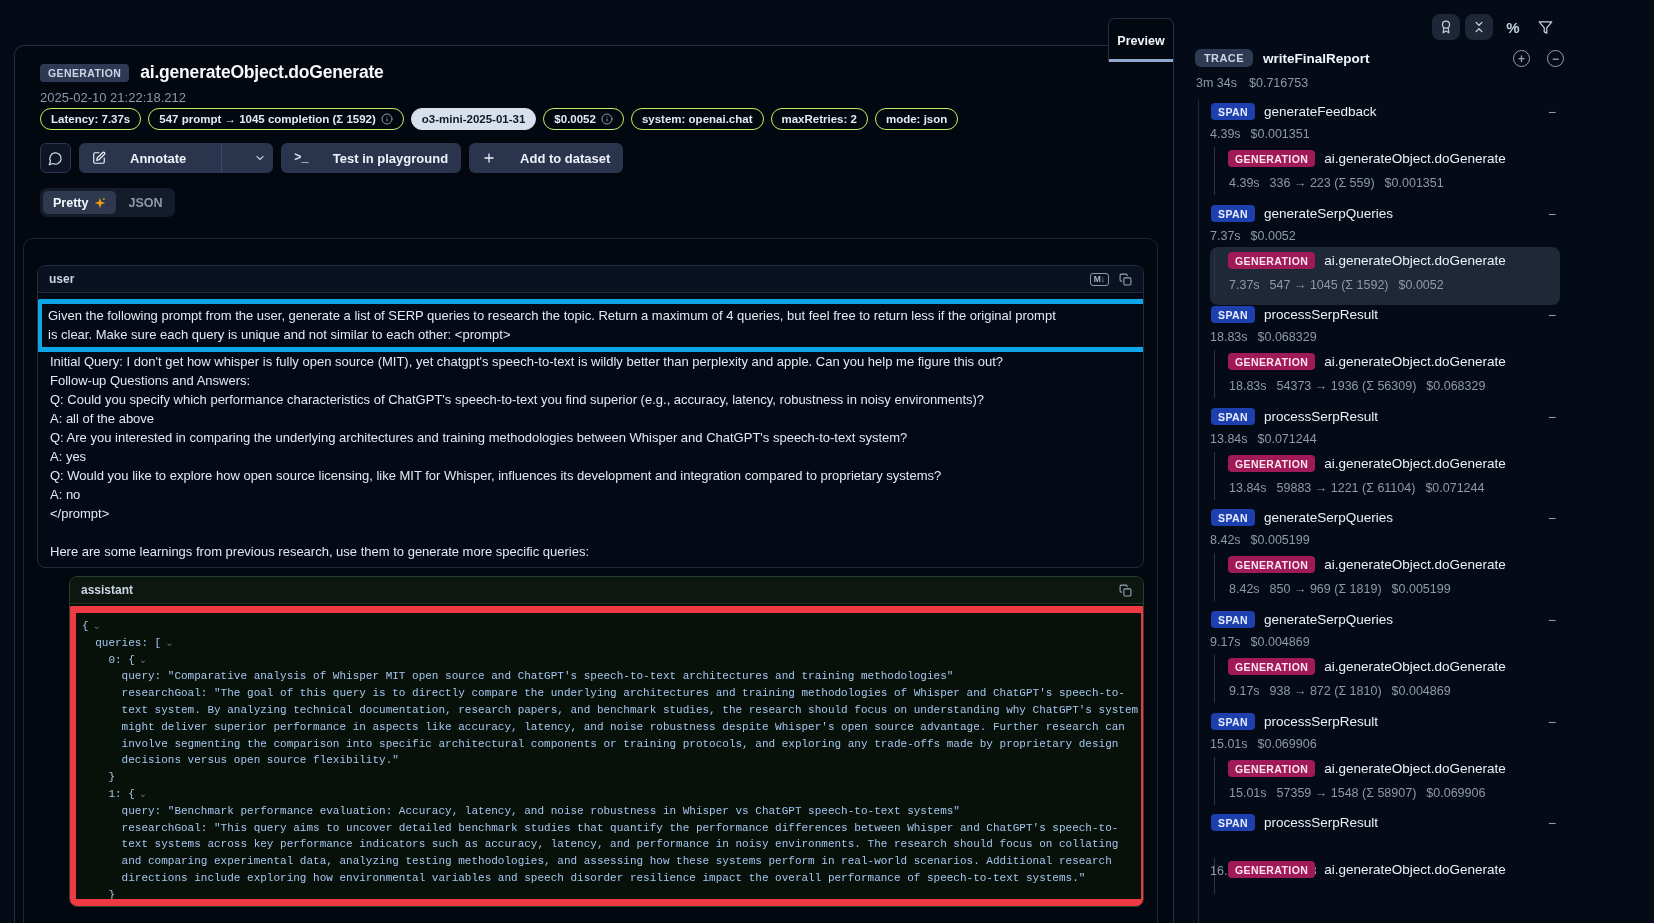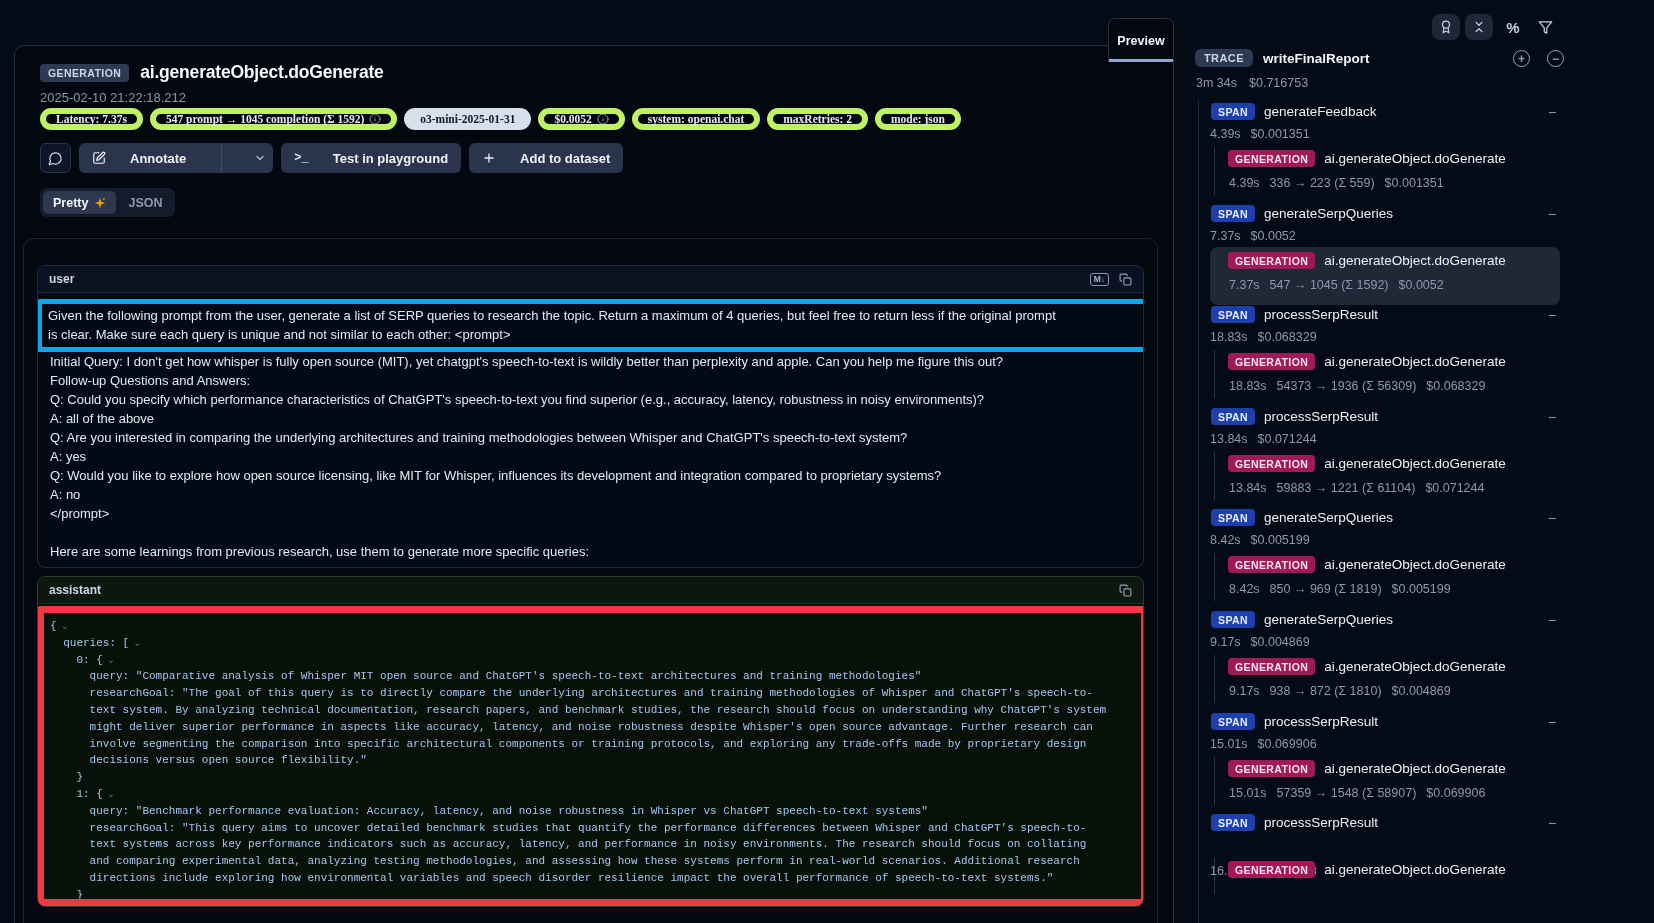--- a/index.html
+++ b/index.html
@@ -27,21 +27,21 @@
   #preview-underline { position:absolute; left:0; bottom:0; width:100%; height:3px; background:#90a8ce; }
 
   .hdr-row1 { position:absolute; left:25px; top:16px; display:flex; align-items:center; gap:11px; }
   .badge { display:inline-flex; align-items:center; border-radius:4px; font-weight:700; letter-spacing:.4px; }
   .badge.slate { background:#2e3a54; color:#ccd6e6; font-size:10.5px; padding:3px 8px; }
   .gen-title { font-size:17.5px; font-weight:700; color:#f7fafd; letter-spacing:-0.2px; }
   .timestamp { position:absolute; left:25px; top:44px; font-size:13px; color:#8d98aa; }
 
   #pills-row { position:absolute; left:25px; top:62px; display:flex; align-items:center; gap:7px; }
   .pill { display:inline-flex; align-items:center; gap:5px; height:22px; padding:0 10px;
-          border:6px solid #bef264; border-radius:999px; font-size:11.5px; font-weight:700; color:#e3e9f2; white-space:nowrap;font-family:Liberation Serif, serif; }
+          border:1px solid #bef264; border-radius:999px; font-size:11.5px; font-weight:700; color:#e3e9f2; white-space:nowrap; }
   .pill.light { background:#d8e0eb; border-color:#d8e0eb; color:#10182a; }
   .pill .info-ic { display:inline-flex; opacity:.85; }
 
   #buttons-row { position:absolute; left:25px; top:97px; display:flex; align-items:center; gap:8px; }
   .btn { display:inline-flex; align-items:center; gap:24px; height:30px; padding:0 13px;
          background:#2a344d; border-radius:6px; font-size:13px; font-weight:700; color:#edf2f9; cursor:pointer; white-space:nowrap; }
   .btn.icon-only { width:31px; padding:0; justify-content:center; background:#0d1526; border:1px solid #2b3750; }
   .btn.split { padding-right:0; }
   .btn .sep { width:1px; height:30px; background:#3e4a66; margin-left:11px; }
   .btn .chev-part { width:27px; height:30px; display:flex; align-items:center; justify-content:center; }
@@ -64,21 +64,21 @@
   .msg-hdr-icons { display:flex; align-items:center; gap:10px; }
   .md-badge { display:inline-flex; align-items:center; justify-content:center; height:13px; padding:0 3px;
               border:1px solid #8d98aa; border-radius:3px; font-size:8.5px; font-weight:700; color:#aab4c4; letter-spacing:0; }
   .msg-body { padding:6px 12px 6px 12px; }
   .uline { height:19px; font-size:13px; line-height:19px; color:#e3e9f2; white-space:pre; }
 
   .redbox { border:5px solid #0ea5e9; border-radius:3px; margin:0 -17px 0 -13px; padding:2px 20px 3px 6px; }
   .redbox-code { border:7px solid #ef3a43; border-radius:3px; margin:0 -17px 0 -13px; padding:5px 20px 0 6px;
                  height:300px; overflow:hidden; }
 
-  .msg-card.assistant { margin-top:8px; background:#081109; border-color:#26402c; }
+  .msg-card.assistant { margin-top:8px; background:#081109; border-color:#26402c;margin-left:32px; }
   .msg-card.assistant .msg-header { background:#0d1710; border-bottom:1px solid #1d3322; }
   .cline { height:16.8px; font-family:"Liberation Mono", monospace; font-size:11px; line-height:16.8px;
            color:#a5c6f1; white-space:pre; }
   .cline .chev { font-family:"Liberation Sans", sans-serif; font-size:10px; color:#5c6a7d; margin-left:4px; }
 
   
   #sidebar { position:absolute; left:1174px; top:0; width:480px; height:923px; }
   .tool-btn { position:absolute; width:28px; height:26px; background:#1e2738; border-radius:8px;
               display:flex; align-items:center; justify-content:center; cursor:pointer; }
   .tool-plain { position:absolute; display:flex; align-items:center; justify-content:center; cursor:pointer; }

